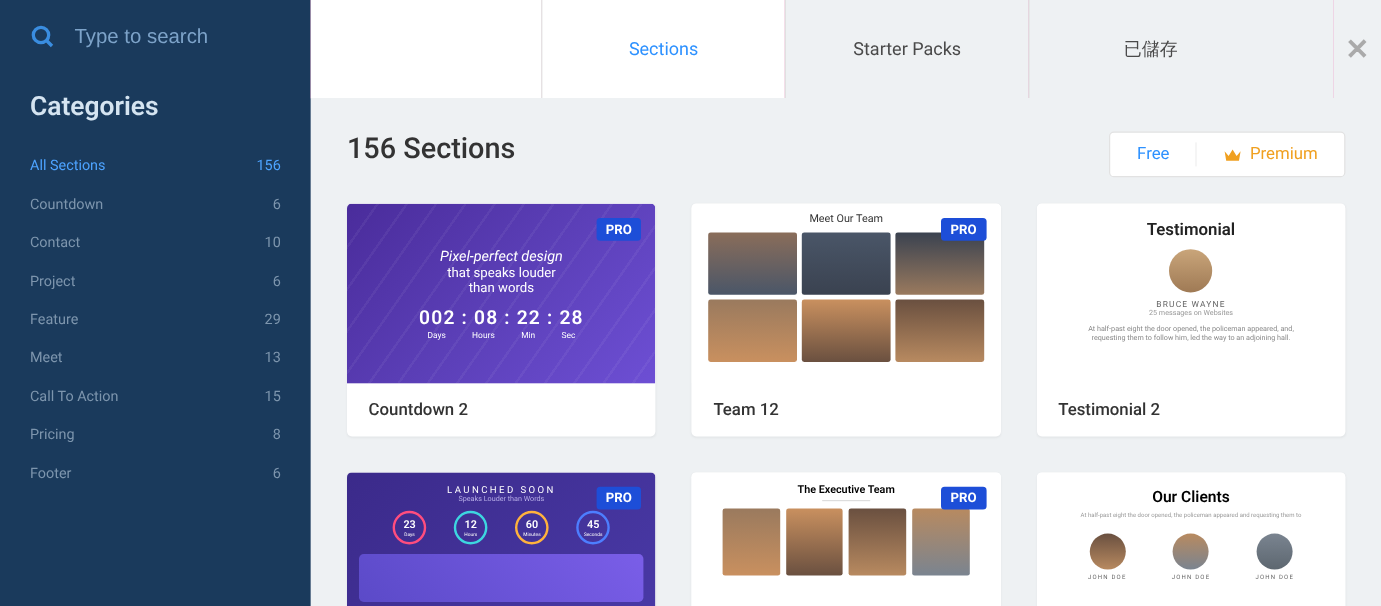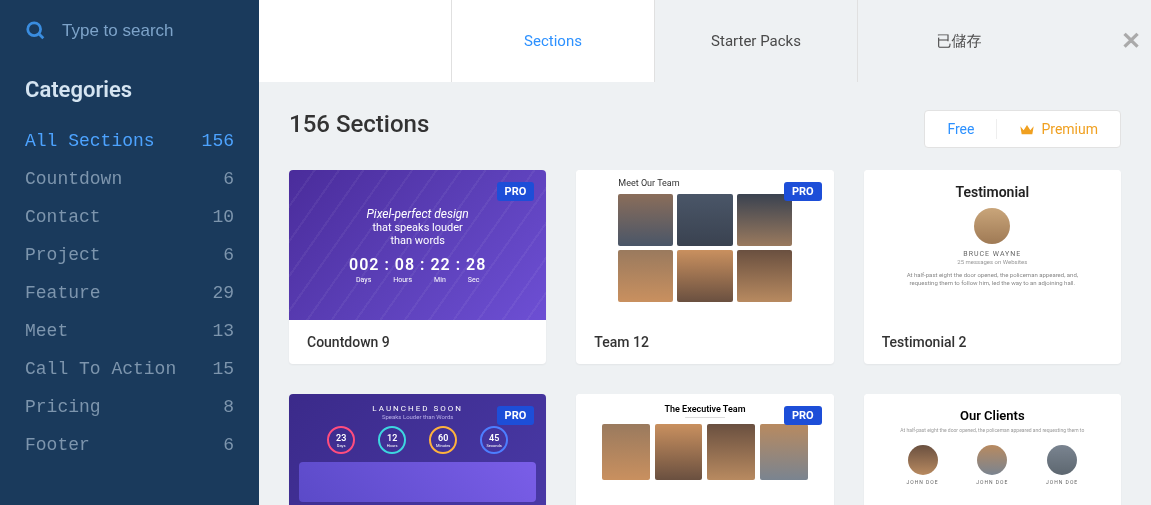--- a/index.html
+++ b/index.html
@@ -8,21 +8,21 @@
 .sidebar { width: 259px; background: #1a3a5c; color: #fff; display: flex; flex-direction: column; }
 .search-box { padding: 20px 25px; display: flex; align-items: center; gap: 15px; }
 .search-box svg { flex-shrink: 0; }
 .search-box input { background: transparent; border: none; color: #eab308; font-size: 17px; outline: none; width: 100%; }
 .search-box input::placeholder { color: #7da3c9; }
 .sidebar-content { overflow-y: auto; flex: 1; padding: 0 0 20px 0; }
 .sidebar-content::-webkit-scrollbar { width: 10px; }
 .sidebar-content::-webkit-scrollbar-track { background: #d8d8d8; }
 .sidebar-content::-webkit-scrollbar-thumb { background: #8a8a8a; }
 .categories-title { font-size: 22px; font-weight: 600; color: #d5e4f1; padding: 15px 25px 20px; }
-.cat-item { display: flex; justify-content: space-between; padding: 9px 25px; font-size: 18px; cursor: pointer; color: #7d95ad; font-family: Liberation Mono, monospace; }
+.cat-item { display: flex; justify-content: space-between; padding: 9px 25px; font-size: 12px; cursor: pointer; color: #7d95ad; }
 .cat-item.active { color: #4da3ff; }
 .cat-item.active .cat-count { color: #4da3ff; }
 .main { flex: 1; display: flex; flex-direction: column; background: #eef1f3; }
 .tabs { display: flex; background: #ec4899; height: 82px; align-items: stretch; }
 .spacer-left { width: 192px; background: #fff; }
 .tab { flex: 0 0 auto; width: 203px; display: flex; align-items: center; justify-content: center; font-size: 15px; color: #4a4a4a; cursor: pointer; border-left: 1px solid #e0e0e0; }
 .tab.active { background: #fff; color: #2d91ff; }
 .tab.inactive { background: #eef1f3; }
 .tabs-gap { flex: 1; background: #eef1f3; }
 .close-btn { width: 40px; display:flex; align-items:center; justify-content:center; color:#aaa; font-size:24px; cursor:pointer; background:#eef1f3; font-weight:bold; }
@@ -42,21 +42,21 @@
 .card-preview { height: 150px; position: relative; display: flex; align-items: center; justify-content: center; overflow: hidden; }
 .pro-badge { position: absolute; top: 12px; right: 12px; background: #1d4ed8; color: #fff; font-size: 11px; font-weight: 700; padding: 3px 8px; border-radius: 3px; }
 .card-label { padding: 14px 18px; font-size: 14px; color: #333; font-weight: 500; }
 
 .preview-countdown3 { background: linear-gradient(135deg, #4a2c9b 0%, #5b3fb7 50%, #6d4fd4 100%); color:#fff; text-align:center; width:100%; height:100%; display:flex; flex-direction:column; justify-content:center; position:relative; }
 .preview-countdown3::before { content:""; position:absolute; inset:0; background: repeating-linear-gradient(125deg, rgba(255,255,255,0.05) 0 2px, transparent 2px 20px); }
 .preview-countdown3 .tag { font-style: italic; font-size:12px; }
 .preview-countdown3 .sub { font-size:11px; }
 .preview-countdown3 .timer { font-size:16px; font-weight:600; margin-top:8px; letter-spacing:1px; }
 .preview-countdown3 .units { font-size:7px; display:flex; gap:22px; justify-content:center; margin-top:2px; }
-.preview-team12 { background:#fff; width:100%; height:100%; text-align:left; padding:8px 42px; }
+.preview-team12 { background:#fff; width:100%; height:100%; text-align:center; padding:8px 14px; }
 .preview-team12 .title { font-size:9px; color:#333; margin-bottom:6px; }
 .preview-team12 .ppl { display:grid; grid-template-columns:repeat(3,1fr); gap:4px; }
 .preview-team12 .p { height:52px; border-radius:2px; }
 .preview-testimonial2 { background:#fff; width:100%; height:100%; text-align:center; padding:14px 28px; }
 .preview-testimonial2 .title { font-size:14px; font-weight:600; color:#222; margin-bottom:8px; }
 .preview-testimonial2 .av { width:36px; height:36px; border-radius:50%; background: linear-gradient(#c9a57a,#9f7a55); margin:0 auto 6px; }
 .preview-testimonial2 .name { font-size:7px; color:#666; letter-spacing:1px; }
 .preview-testimonial2 .role { font-size:6px; color:#999; margin-bottom:6px; }
 .preview-testimonial2 .txt { font-size:6px; color:#888; line-height:1.4; }
 .preview-countdown2 { background: linear-gradient(135deg,#3b2a8a,#4a3aa8); color:#fff; width:100%; height:100%; text-align:center; padding:10px; }
@@ -170,21 +170,21 @@
                 <div class="timer">002 : 08 : 22 : 28</div>
                 <div class="units">
                   <span>Days</span>
                   <span>Hours</span>
                   <span>Min</span>
                   <span>Sec</span>
                 </div>
               </div>
               <div class="pro-badge">PRO</div>
             </div>
-            <div class="card-label">Countdown 9</div>
+            <div class="card-label">Countdown 2</div>
           </div>
           <div class="card">
             <div class="card-preview">
               <div class="preview-team12">
                 <div class="title">Meet Our Team</div>
                 <div class="ppl">
                   <div class="p" style="background:linear-gradient(#8a6d5a,#4a5668)"></div>
                   <div class="p" style="background:linear-gradient(#4a5668,#3a4250)"></div>
                   <div class="p" style="background:linear-gradient(#3a4250,#9a7a5e)"></div>
                   <div class="p" style="background:linear-gradient(#9a7a5e,#c9905f)"></div>

